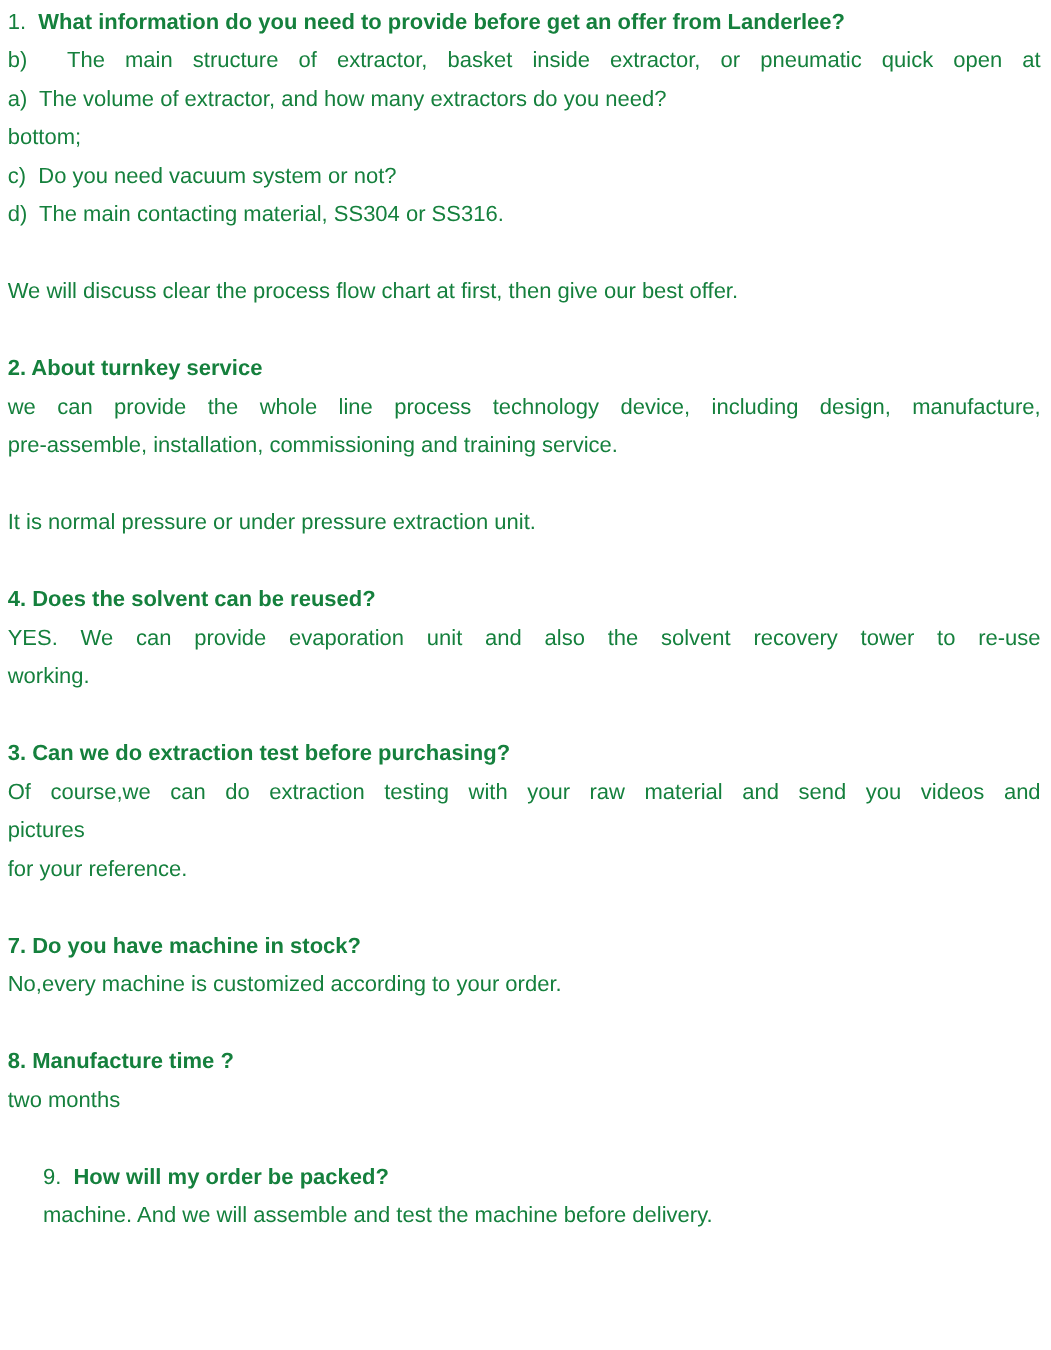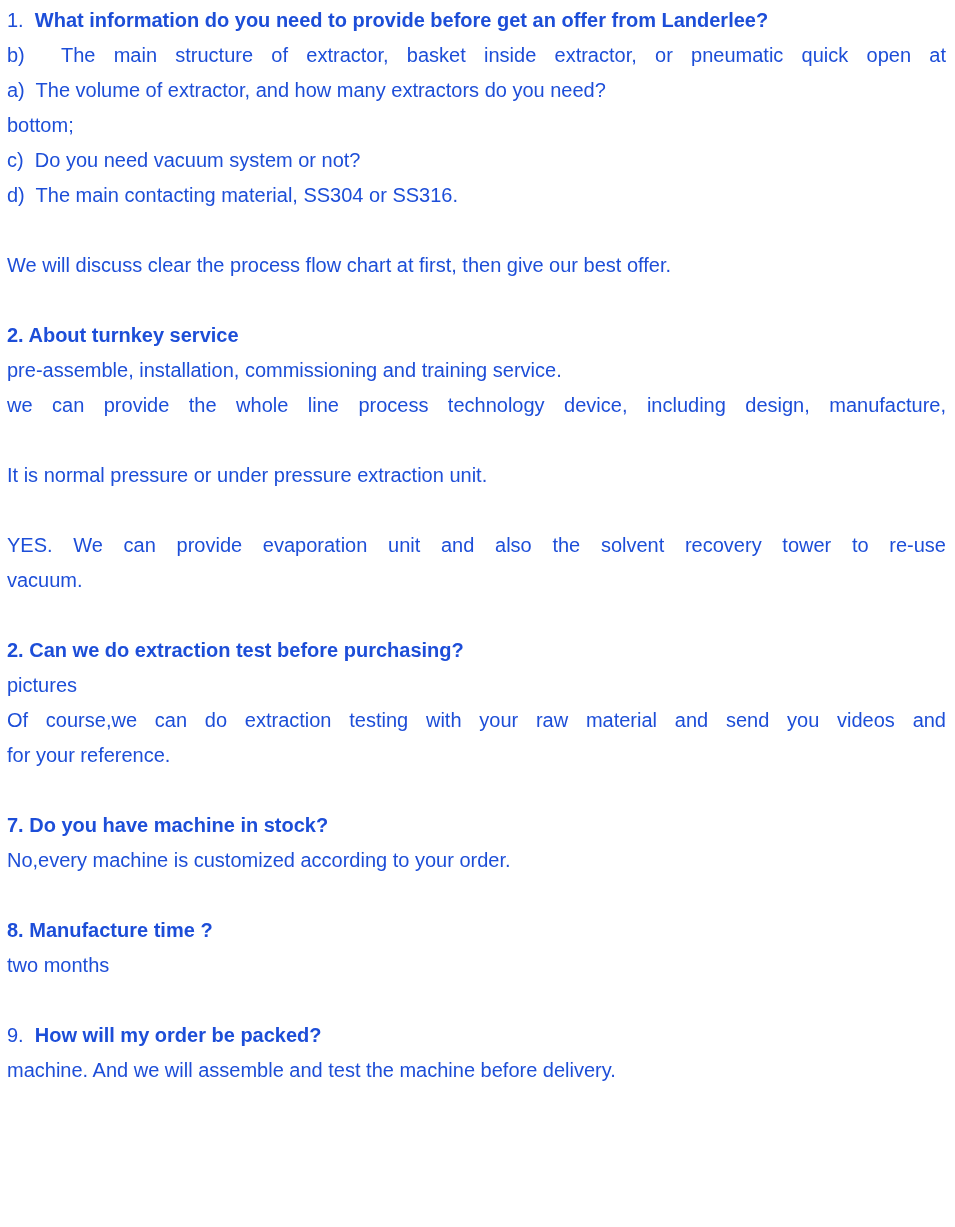--- a/index.html
+++ b/index.html
@@ -19,64 +19,66 @@
     font-family: "Liberation Sans", "DejaVu Sans", sans-serif;
     font-size: 20px;
     line-height: 35px;
     color: #3a3a3a;
   }
   .section {
     margin: 0 0 35px 0;
   }
   .section:last-child {
     margin-bottom: 0;
+    margin-left: 32px;
   }
   .line {
     min-height: 35px;
     text-align: left;
   }
   .line.justify {
     text-align: justify;
     text-align-last: justify;
   }
   .seg.bold {
     font-weight: bold;
   }
 </style>
 </head>
 <body style="background: rgb(255, 255, 255);">
 
-<div class="doc" id="doc" style="color: #1d4ed8;">
+<div class="doc" id="doc" style="color: #15803d;">
     <div class="section">
       <div class="line"><span class="seg">1.&nbsp; </span><span class="seg bold">What information do you need to provide before get an offer from Landerlee?</span></div>
       <div class="line justify"><span class="seg">b)&nbsp; The main structure of extractor, basket inside extractor, or pneumatic quick open at</span></div>
       <div class="line"><span class="seg">a)&nbsp; The volume of extractor, and how many extractors do you need?</span></div>
       <div class="line"><span class="seg">bottom;</span></div>
       <div class="line"><span class="seg">c)&nbsp; Do you need vacuum system or not?</span></div>
       <div class="line"><span class="seg">d)&nbsp; The main contacting material, SS304 or SS316.</span></div>
     </div>
     <div class="section">
       <div class="line"><span class="seg">We will discuss clear the process flow chart at first, then give our best offer.</span></div>
     </div>
     <div class="section">
       <div class="line"><span class="seg bold">2. About turnkey service</span></div>
+      <div class="line justify"><span class="seg">we can provide the whole line process technology device, including design, manufacture,</span></div>
       <div class="line"><span class="seg">pre-assemble, installation, commissioning and training service.</span></div>
-      <div class="line justify"><span class="seg">we can provide the whole line process technology device, including design, manufacture,</span></div>
     </div>
     <div class="section">
       <div class="line"><span class="seg">It is normal pressure or under pressure extraction unit.</span></div>
     </div>
     <div class="section">
+      <div class="line"><span class="seg bold">4. Does the solvent can be reused?</span></div>
       <div class="line justify"><span class="seg">YES. We can provide evaporation unit and also the solvent recovery tower to re-use</span></div>
-      <div class="line"><span class="seg">vacuum.</span></div>
+      <div class="line"><span class="seg">working.</span></div>
     </div>
     <div class="section">
-      <div class="line"><span class="seg bold">2. Can we do extraction test before purchasing?</span></div>
+      <div class="line"><span class="seg bold">3. Can we do extraction test before purchasing?</span></div>
+      <div class="line justify"><span class="seg">Of course,we can do extraction testing with your raw material and send you videos and</span></div>
       <div class="line"><span class="seg">pictures</span></div>
-      <div class="line justify"><span class="seg">Of course,we can do extraction testing with your raw material and send you videos and</span></div>
       <div class="line"><span class="seg">for your reference.</span></div>
     </div>
     <div class="section">
       <div class="line"><span class="seg bold">7. Do you have machine in stock?</span></div>
       <div class="line"><span class="seg">No,every machine is customized according to your order.</span></div>
     </div>
     <div class="section">
       <div class="line"><span class="seg bold">8. Manufacture time ?</span></div>
       <div class="line"><span class="seg">two months</span></div>
     </div>

